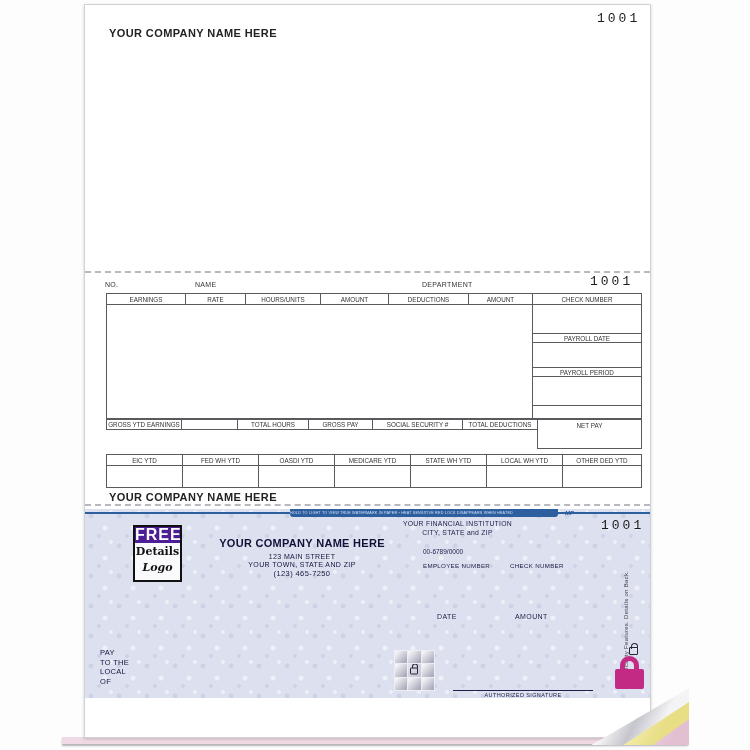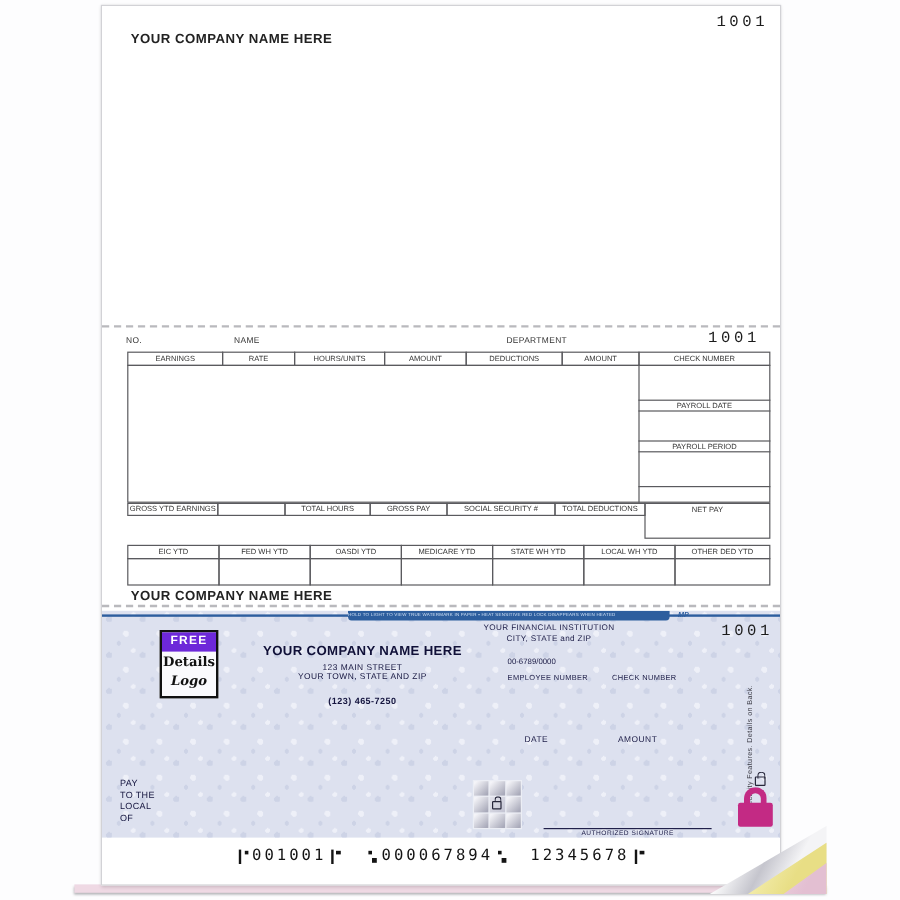--- a/index.html
+++ b/index.html
@@ -39,29 +39,29 @@
   .chk-banner { left:205px; top:0; width:268px; height:8px; background:#2d5e9e; border-radius:0 0 3px 3px;
                 overflow:hidden; white-space:nowrap; display:flex; align-items:center; }
   .micro { font-size:6px; transform:scale(.62); transform-origin:left center; color:#cfe0f5; letter-spacing:.3px; }
   .mp { left:480px; top:1px; font-size:6px; font-style:italic; font-weight:bold; color:#2d5e9e; }
   .bank { left:285px; top:10px; width:175px; text-align:center; font-size:6.8px; color:#1c1c46; letter-spacing:.3px; line-height:9px; }
   .num-chk { left:516px; top:9px; }
   .fraction { left:338px; top:39px; font-size:6.5px; color:#1c1c46; }
   .f-lab { font-size:6.2px; color:#1c1c46; letter-spacing:.3px; }
 
   .logo { left:48px; top:16px; width:49px; height:57px; background:#fafafd; border:2px solid #111; }
-  .logo-free { background:#6d28d9; color:#fff; font-size:10px; font-weight:bold; letter-spacing:1px;
+  .logo-free { background:#4c1d95; color:#fff; font-size:16px; font-weight:bold; letter-spacing:1px;
                text-align:center; height:16px; line-height:16px; }
   .logo-word { text-align:center; font-family:"DejaVu Serif", serif; font-weight:bold; font-size:11px; color:#111; line-height:18px; }
 
   .payer { left:108px; top:28px; width:218px; text-align:center; color:#14143e; }
   .payer-name { font-size:11px; font-weight:bold; letter-spacing:.3px; color:#101038; }
   .payer-a1 { font-size:7px; margin-top:4px; letter-spacing:.4px; }
   .payer-a2 { font-size:7px; margin-top:1px; letter-spacing:.4px; }
-  .payer-ph { font-size:7.5px; font-weight:bold; margin-top:12px; letter-spacing:.4px; }
+  .payer-ph { font-size:7.5px; font-weight:normal; margin-top:1px; letter-spacing:.4px; }
 
   .dateamt { font-size:7px; color:#1c1c46; letter-spacing:.4px; }
 
   .sidenote { left:538px; top:34px; height:132px; writing-mode:vertical-rl; transform:rotate(180deg);
               font-size:6px; color:#3a3a44; letter-spacing:.3px; }
 
   .payto { left:15px; top:139px; font-size:7.5px; line-height:9.5px; color:#14143e; white-space:pre-line; letter-spacing:.3px; }
 
   .emblem { left:309px; top:141px; width:41px; height:41px; display:grid;
             grid-template-columns:repeat(3,1fr); grid-template-rows:repeat(3,1fr); gap:1px; background:#eceef5; padding:1px; }
@@ -216,32 +216,20 @@
           <div></div>
       </div>
 
       <div class="abs sigline"></div>
       <div class="abs siglab">AUTHORIZED SIGNATURE</div>
 
       <div class="abs mag-shackle"></div>
       <div class="abs mag-body"></div>
     </div>
 
-    <div class="abs micr">
-      <span class="sym sym-onus"></span>
-        <span>001001</span>
-        <span class="sym sym-onus"></span>
-      <span class="msp"></span>
-      <span class="sym sym-transit"></span>
-        <span>000067894</span>
-        <span class="sym sym-transit"></span>
-      <span class="msp"></span>
-      <span>12345678</span>
-        <span class="sym sym-onus"></span>
-    </div>
 
   </div>
 
   <div class="corner">
     <div class="c-white"></div>
     <div class="c-yellow"></div>
     <div class="c-pink"></div>
   </div>
 
 </div>

